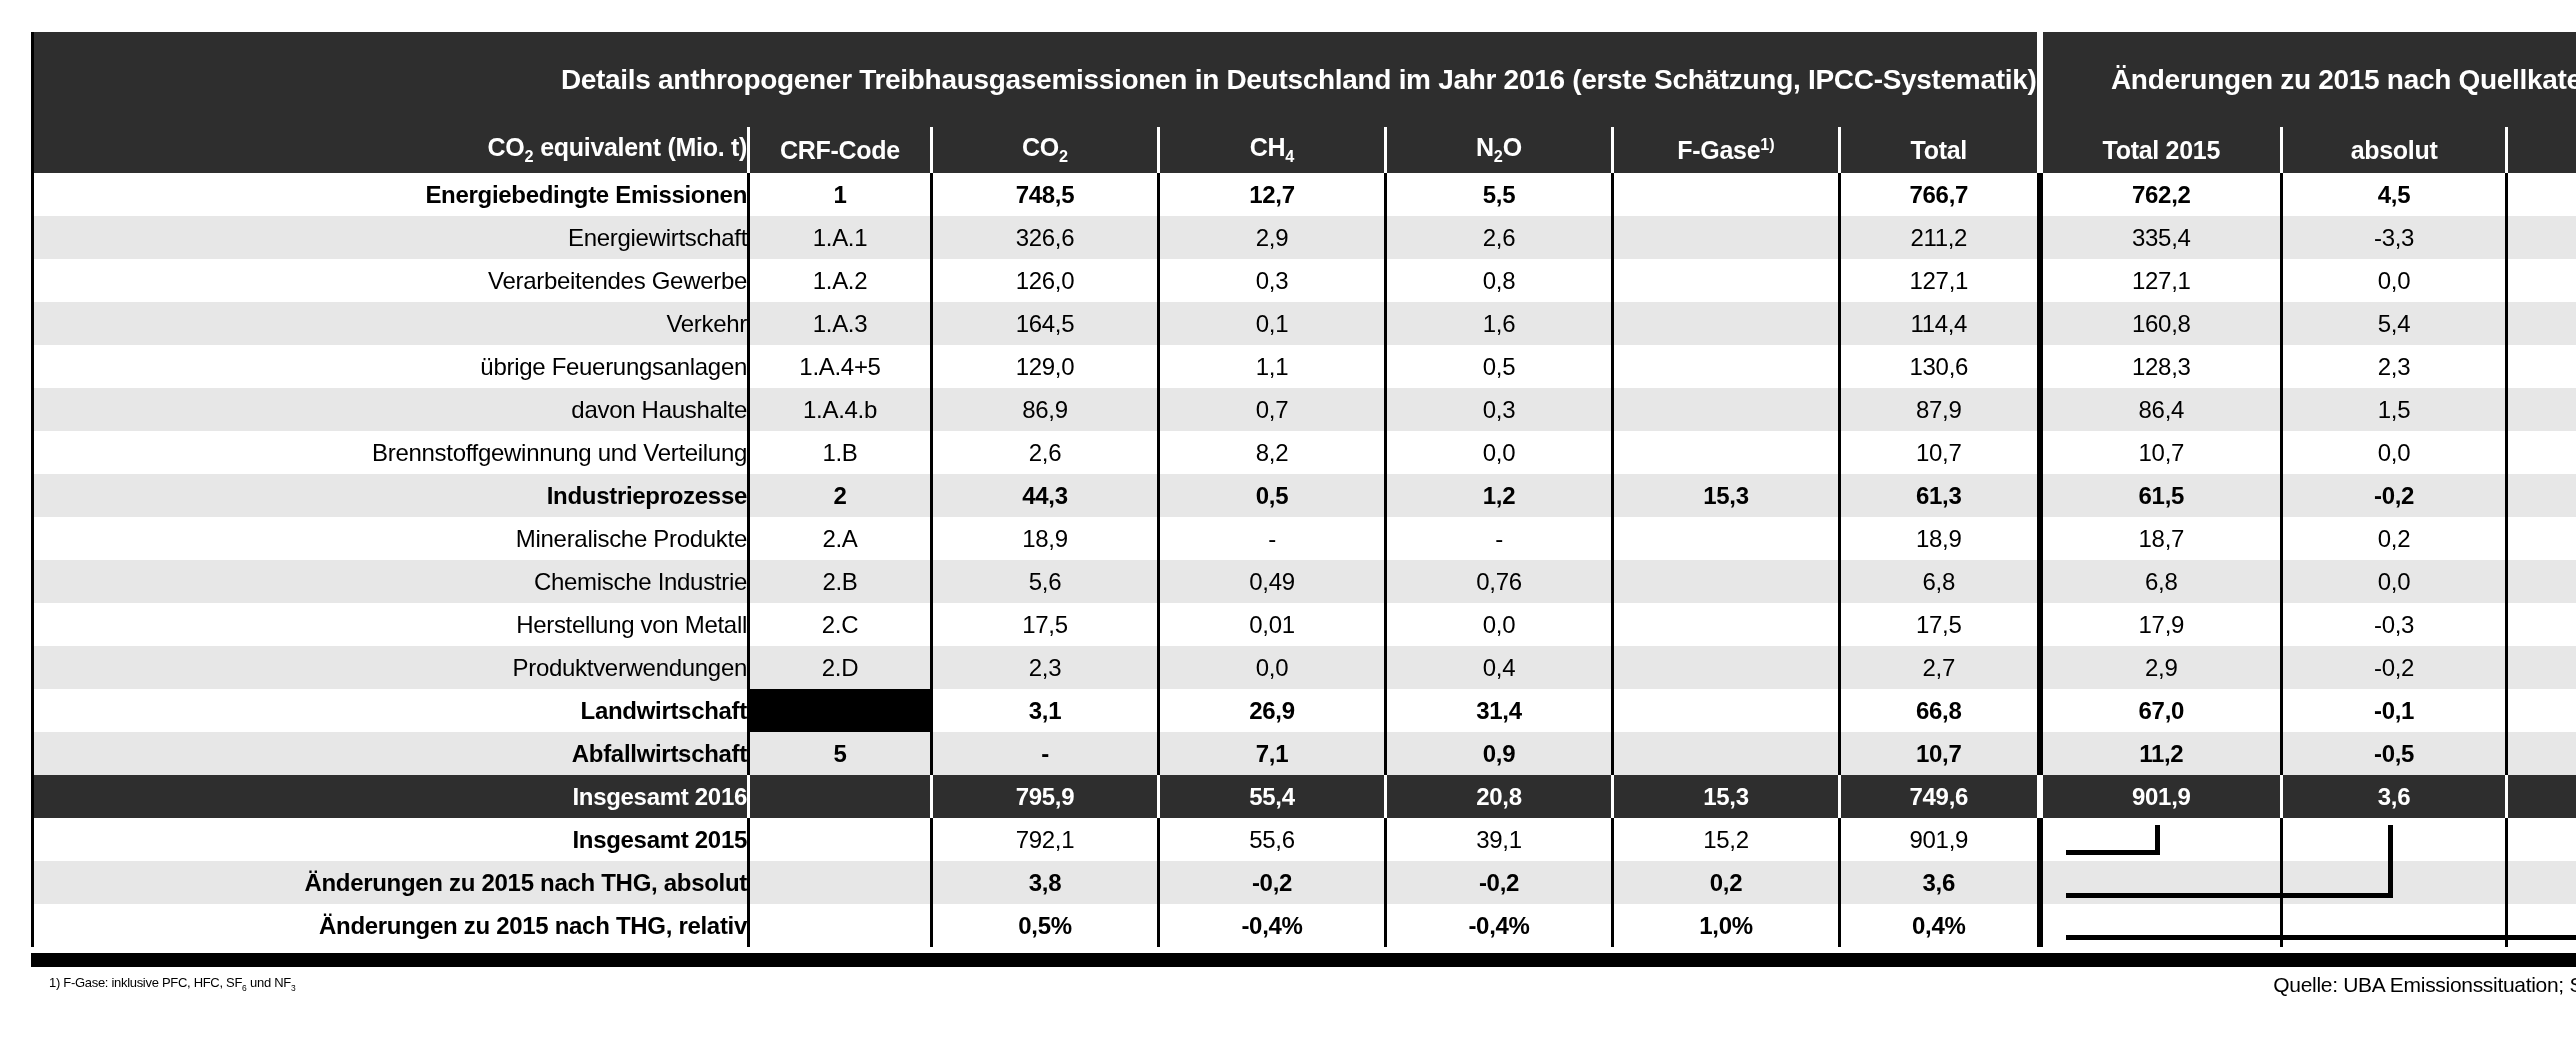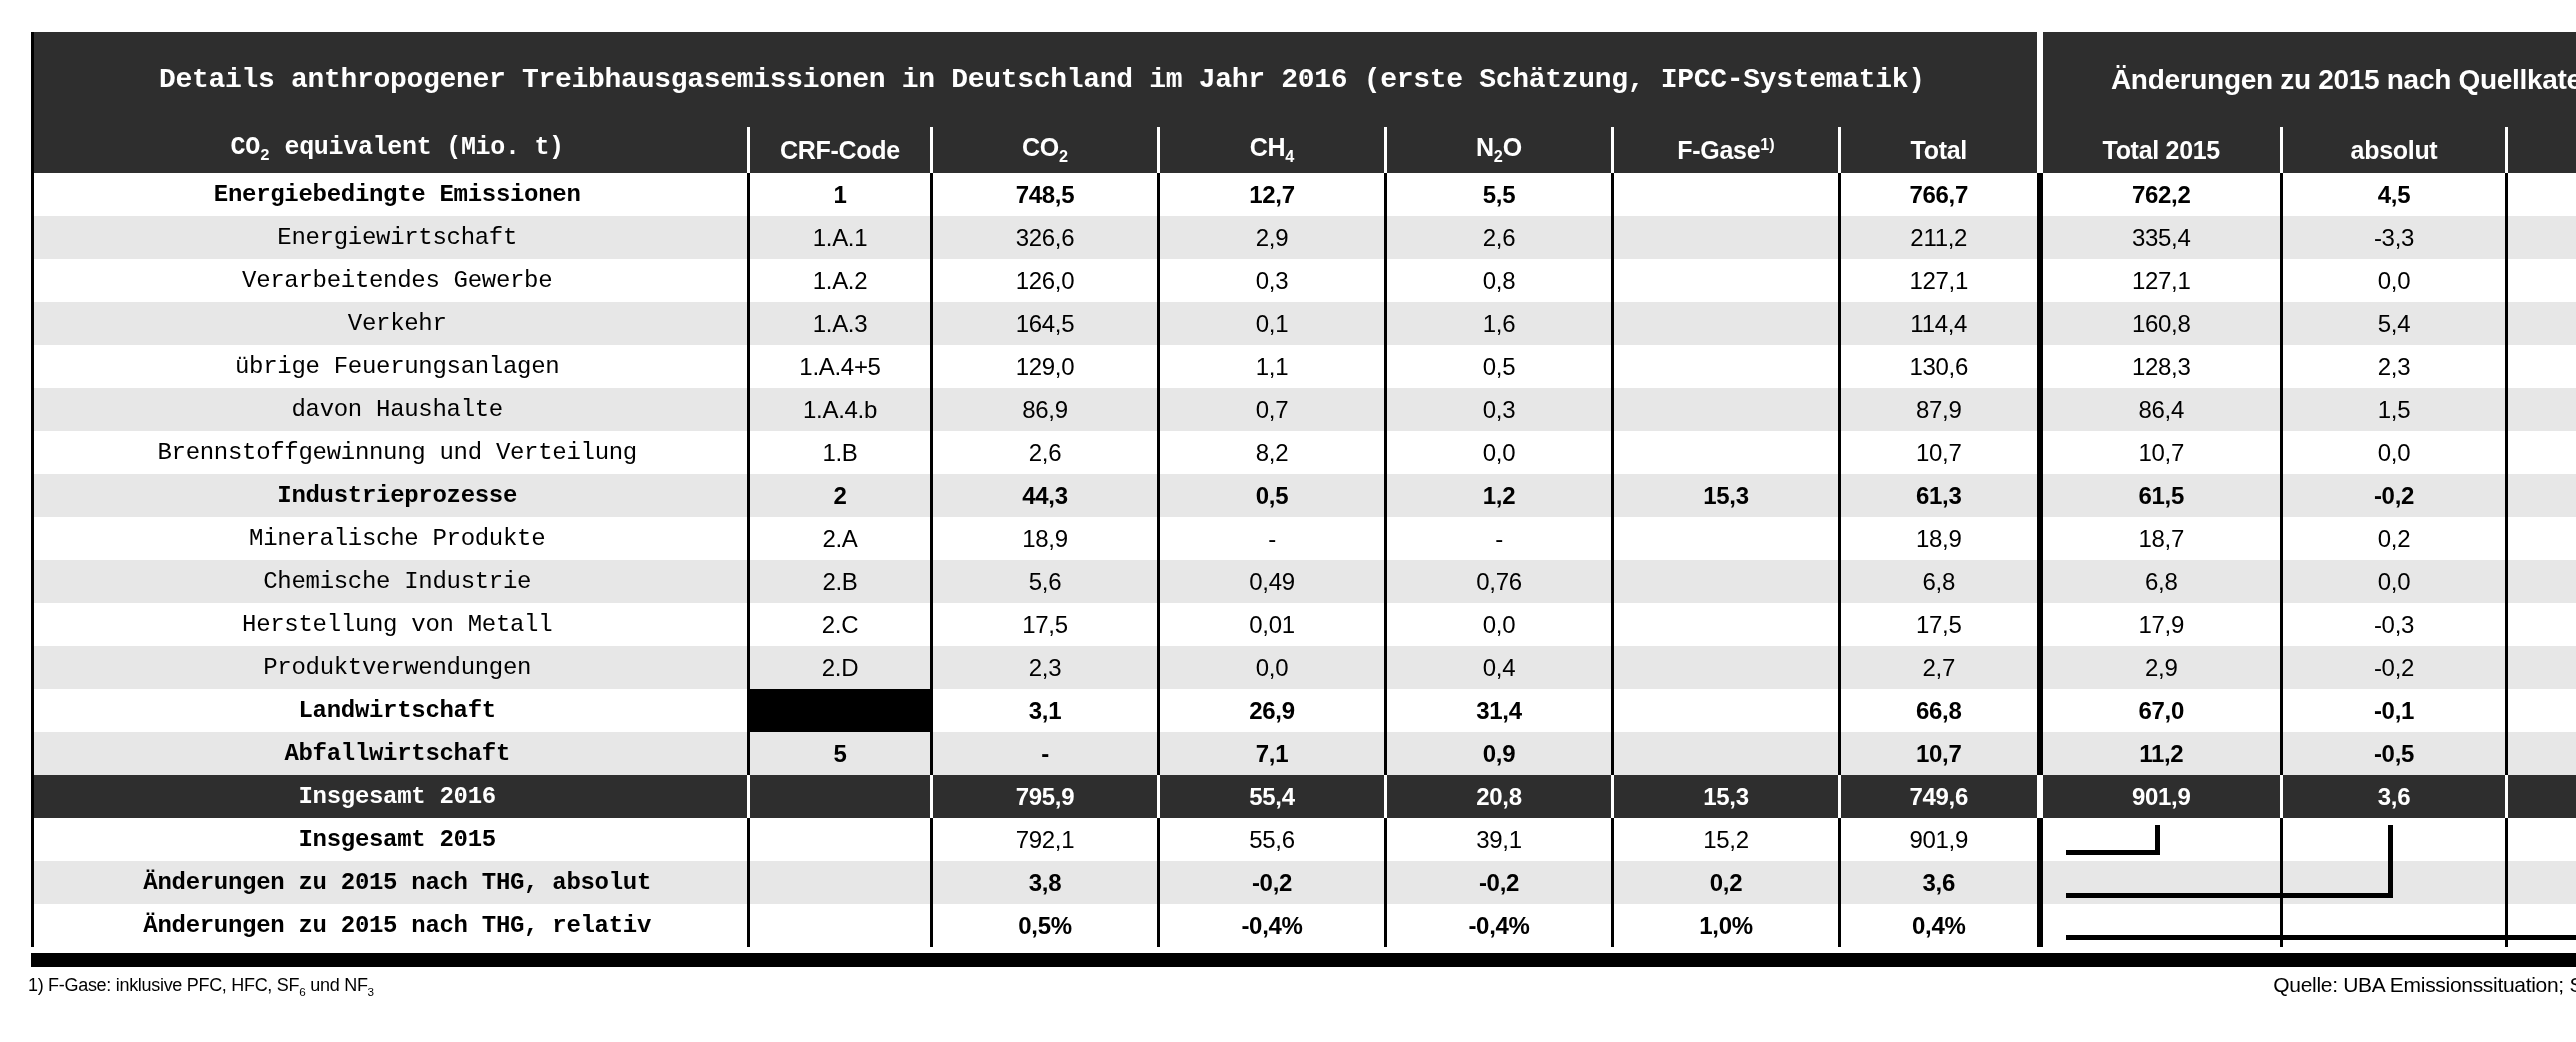--- a/index.html
+++ b/index.html
@@ -19,21 +19,21 @@
     border-collapse: collapse; table-layout: fixed;
     width: 2705px;
     border-left: 3.1px solid #000; border-right: 3.1px solid #000;
   }
   td {
     padding: 0; margin: 0;
     font-size: 24px; line-height: 1.05;
     text-align: center; vertical-align: middle;
     overflow: hidden; white-space: nowrap;
   }
-  td.lbl { text-align: center; padding-left: 13.4px; font-family: Liberation Mono, monospace; }
+  td.lbl { text-align: right; padding-left: 13.4px; }
   td.ind { }
   .b { font-weight: bold; }
 
   
   td.vl  { border-left: 3.1px solid #000; }
   td.sep { border-left: 6.2px solid #000; }
 
   
   tr.dark td { background: #2e2e2e; color: #fff; }
   tr.dark td.vl  { border-left-color: #fff; text-align: center; }
@@ -52,22 +52,22 @@
   td.blackcell { background: #000 !important; }
 
   
   .conn { position: absolute; background: #000; }
 
   #bottom-bar {
     position: absolute; left: 31px; top: 953px;
     width: 2705px; height: 14.4px; background: #000;
   }
   #footnote {
-    position: absolute; left: 28px; top: 975px;
-    font-size: 18px; letter-spacing: -0.3px;
+    position: absolute; left: 49px; top: 975px;
+    font-size: 13px; letter-spacing: -0.3px;
   }
   #source {
     position: absolute; right: 48px; top: 973px;
     font-size: 21px; text-align: right;
   }
 </style>
 </head>
 <body>
 
 <div id="page">

